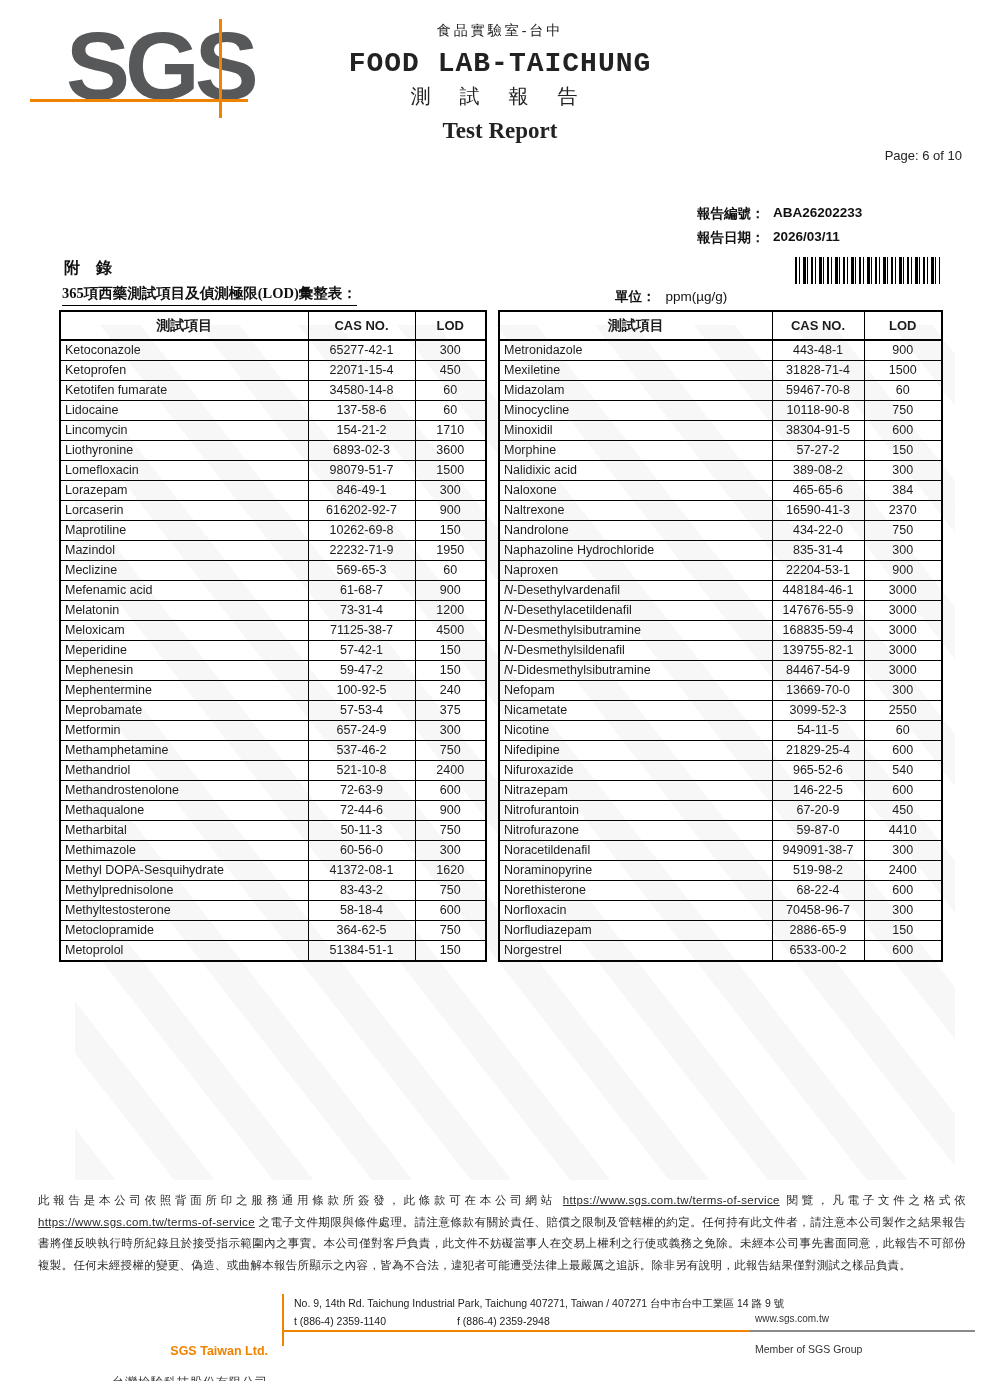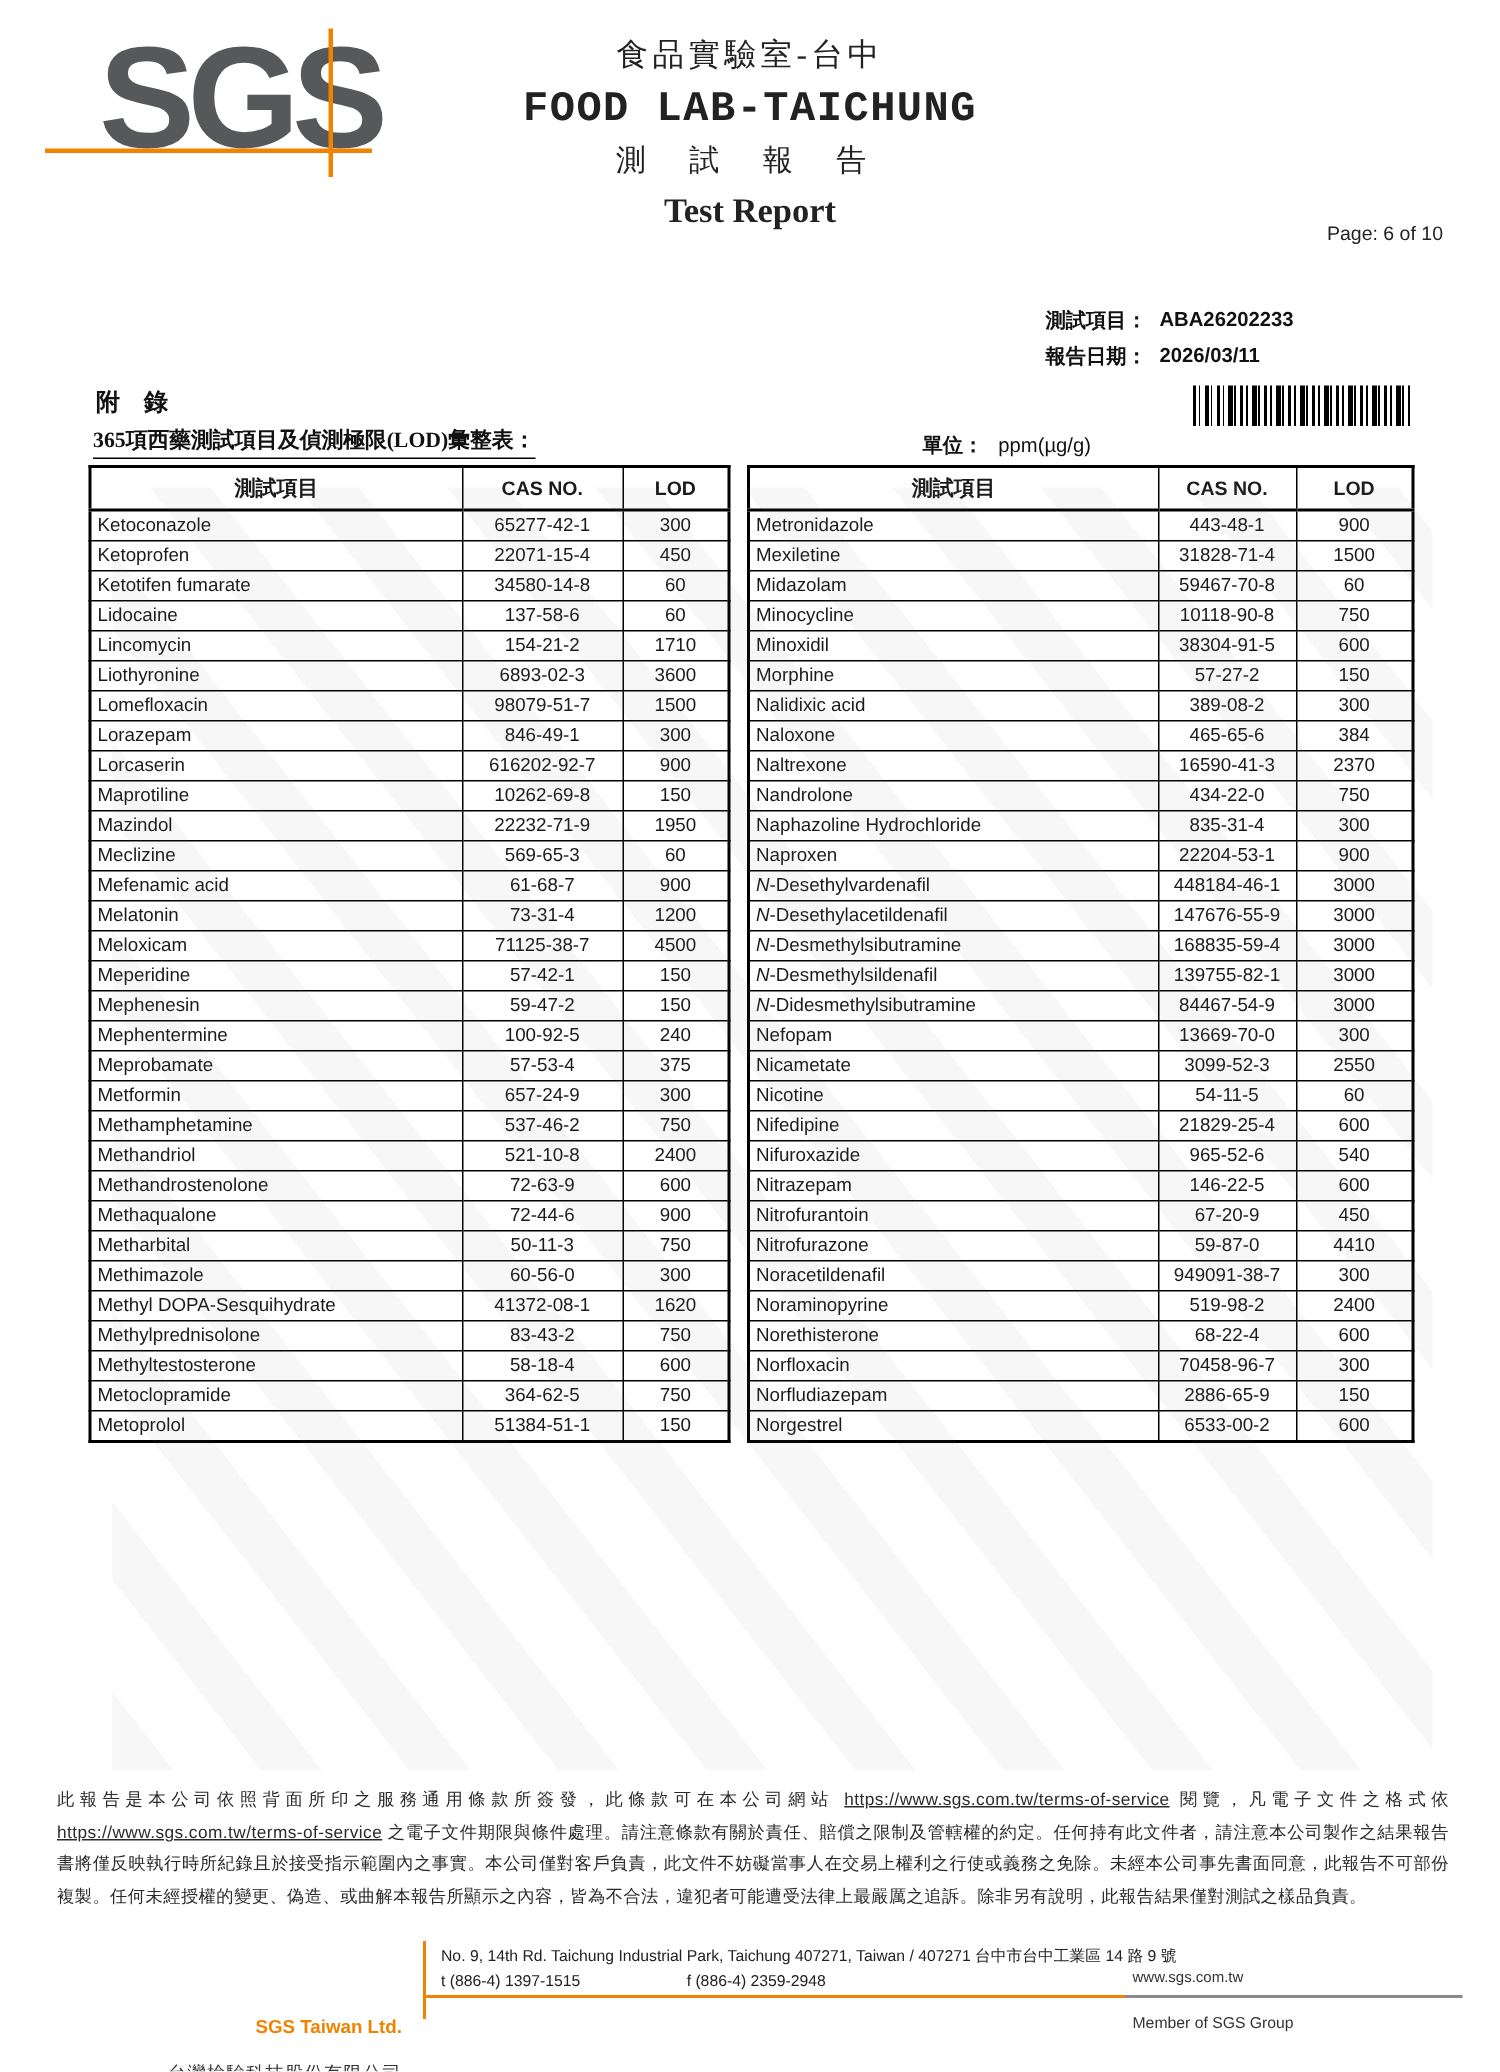--- a/index.html
+++ b/index.html
@@ -7,21 +7,21 @@
   .page{position:relative;width:1000px;height:1381px;background:#fff;overflow:hidden;}
 
   
   .logo-text{position:absolute;left:66px;top:18px;font-family:"Liberation Sans","DejaVu Sans",sans-serif;
     font-weight:900;font-size:96px;line-height:1;letter-spacing:-5px;color:#57585a;}
   .logo-vline{position:absolute;left:219px;top:19px;width:3px;height:99px;}
   .logo-hline{position:absolute;left:30px;top:99px;width:218px;height:3px;}
 
   
   .center-header{position:absolute;left:250px;top:22px;width:500px;text-align:center;}
-  .ch-zh1{font-family:Liberation Serif, serif;font-size:21px;letter-spacing:3px;color:#222;}
+  .ch-zh1{font-family:Liberation Serif, serif;font-size:14px;letter-spacing:3px;color:#222;}
   .ch-en1{font-family:Liberation Mono, monospace;font-weight:bold;font-size:28px;margin-top:8px;letter-spacing:1px;color:#222;}
   .ch-zh2{font-family:"Liberation Serif","DejaVu Serif",serif;font-size:20px;letter-spacing:12px;margin-top:4px;color:#222;}
   .ch-en2{font-family:"Liberation Serif","DejaVu Serif",serif;font-weight:bold;font-size:23px;margin-top:8px;color:#222;}
 
   .page-label{position:absolute;right:38px;top:148px;font-size:13px;color:#222;}
 
   
   .report-meta{position:absolute;left:697px;top:205px;font-size:13.5px;}
   .rm-row{display:flex;margin-bottom:6px;}
   .rm-label{font-family:"Liberation Serif","DejaVu Serif",serif;font-weight:bold;width:76px;color:#111;}
@@ -84,21 +84,21 @@
     <div class="ch-zh1">食品實驗室-台中</div>
     <div class="ch-en1">FOOD LAB-TAICHUNG</div>
     <div class="ch-zh2">測 試 報 告</div>
     <div class="ch-en2">Test Report</div>
   </div>
 
   <div class="page-label">Page: 6 of 10</div>
 
   <div class="report-meta">
     <div class="rm-row">
-      <span class="rm-label">測試項目：</span>
+      <span class="rm-label">報告編號：</span>
       <span class="rm-value">ABA26202233</span>
     </div>
     <div class="rm-row">
       <span class="rm-label">報告日期：</span>
       <span class="rm-value">2026/03/11</span>
     </div>
   </div>
 
   <div class="barcode"></div>
 
@@ -457,21 +457,21 @@
 
   <div class="disclaimer"><span>此報告是本公司依照背面所印之服務通用條款所簽發，此條款可在本公司網站 </span><span class="u">https://www.sgs.com.tw/terms-of-service</span><span> 閱覽，凡電子文件之格式依 </span><span class="u">https://www.sgs.com.tw/terms-of-service</span><span> 之電子文件期限與條件處理。請注意條款有關於責任、賠償之限制及管轄權的約定。任何持有此文件者，請注意本公司製作之結果報告書將僅反映執行時所紀錄且於接受指示範圍內之事實。本公司僅對客戶負責，此文件不妨礙當事人在交易上權利之行使或義務之免除。未經本公司事先書面同意，此報告不可部份複製。任何未經授權的變更、偽造、或曲解本報告所顯示之內容，皆為不合法，違犯者可能遭受法律上最嚴厲之追訴。除非另有說明，此報告結果僅對測試之樣品負責。</span></div>
 
   <div class="f-names">
     <div class="f-name-en accent-fg" style="color: rgb(240, 131, 0);">SGS Taiwan Ltd.</div>
     <div class="f-name-zh">台灣檢驗科技股份有限公司</div>
   </div>
   <div class="f-vline accent-bg" style="background: rgb(240, 131, 0);"></div>
   <div class="f-address">No. 9, 14th Rd. Taichung Industrial Park, Taichung 407271, Taiwan / 407271 台中市台中工業區 14 路 9 號</div>
   <div class="f-phones">
-    <span>t (886-4) 1397-1515</span>
+    <span>t (886-4) 2359-1140</span>
     <span class="fax">f (886-4) 2359-2948</span>
   </div>
   <div class="f-web">www.sgs.com.tw</div>
   <div class="f-line-orange accent-bg" style="background: rgb(240, 131, 0);"></div>
   <div class="f-line-gray"></div>
   <div class="f-member">Member of SGS Group</div>
 
 </div>
 
 </body></html>

